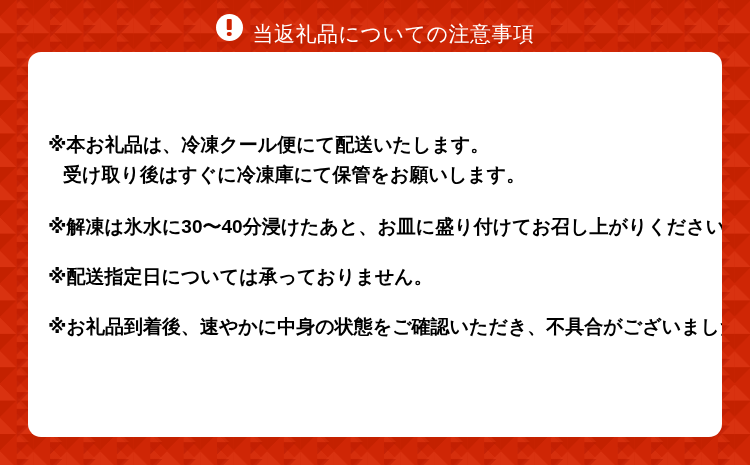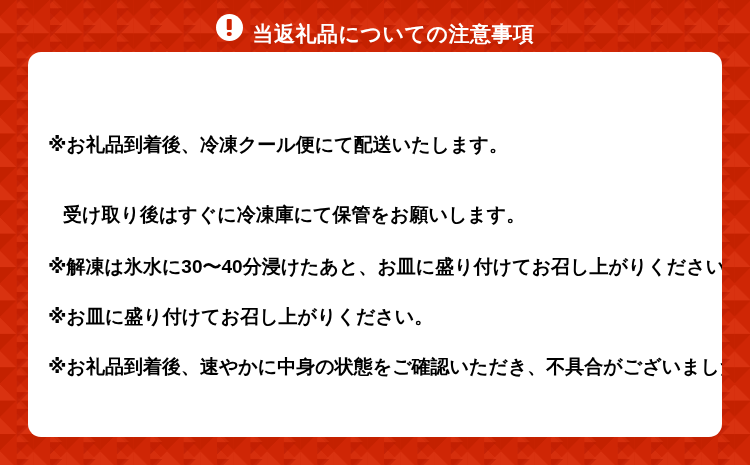--- a/index.html
+++ b/index.html
@@ -96,21 +96,21 @@
     left: 50%;
     transform: translateX(-50%);
     width: 4.5px;
     height: 4.5px;
     background: #cf2200;
     border-radius: 50%;
   }
   #header-title {
     color: #ffffff;
     font-size: 21px;
-    font-weight: 700;
+    font-weight: 400;
     letter-spacing: .5px;
     white-space: nowrap;
     line-height: 1;
     position: relative;
     top: 1px;
     text-rendering: geometricPrecision;
     margin-top: 14px;
   }
 
   
@@ -138,21 +138,21 @@
     line-height: 30px;
     color: #000000;
     font-weight: 600;
     margin: 0 0 18px 0;
     letter-spacing: 0px;
     white-space: nowrap;
   }
   .note:last-child { margin-bottom: 0; }
 
   .note .line { display: block; }
-  .note .line.indent { padding-left: 15px; margin-top: 40px; }
+  .note .line.indent { padding-left: 15px; }
 
   .note-p1 { margin-bottom: 22px; }
   .note-p2 { margin-bottom: 20px; }
   .note-p3 { margin-bottom: 20px; }
 </style>
 </head>
 <body>
 
 <div id="canvas">
 
@@ -164,30 +164,30 @@
       <span class="bang-stem"></span>
       <span class="bang-dot"></span>
     </span>
     <span id="header-title">当返礼品についての注意事項</span>
   </div>
 
   <div id="card">
     <div id="notes">
 
       <p class="note note-p1">
-        <span class="line">※お礼品到着後、冷凍クール便にて配送いたします。</span>
+        <span class="line">※本お礼品は、冷凍クール便にて配送いたします。</span>
         <span class="line indent">受け取り後はすぐに冷凍庫にて保管をお願いします。</span>
       </p>
 
       <p class="note note-p2">
         <span class="line">※解凍は氷水に30〜40分浸けたあと、お皿に盛り付けてお召し上がりください。</span>
       </p>
 
       <p class="note note-p3">
-        <span class="line">※お皿に盛り付けてお召し上がりください。</span>
+        <span class="line">※配送指定日については承っておりません。</span>
       </p>
 
       <p class="note note-p4">
         <span class="line">※お礼品到着後、速やかに中身の状態をご確認いただき、不具合がございましたら</span>
       </p>
 
     </div>
   </div>
 
 </div>

